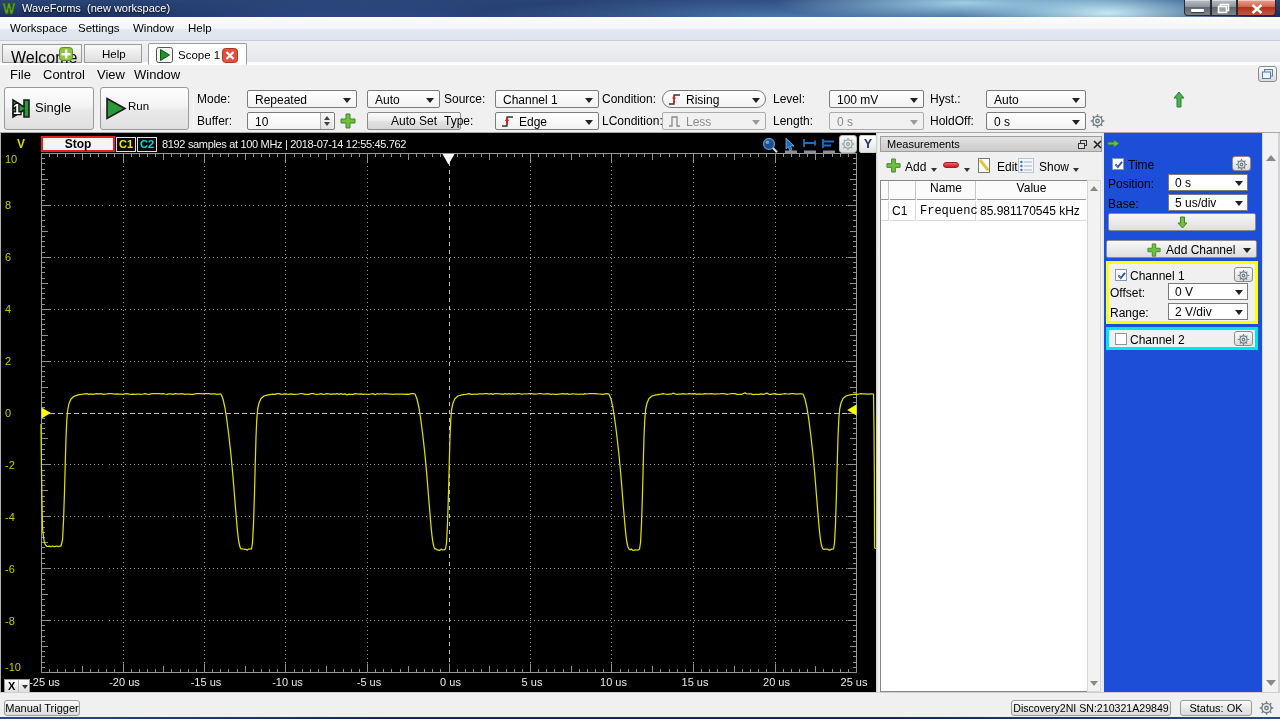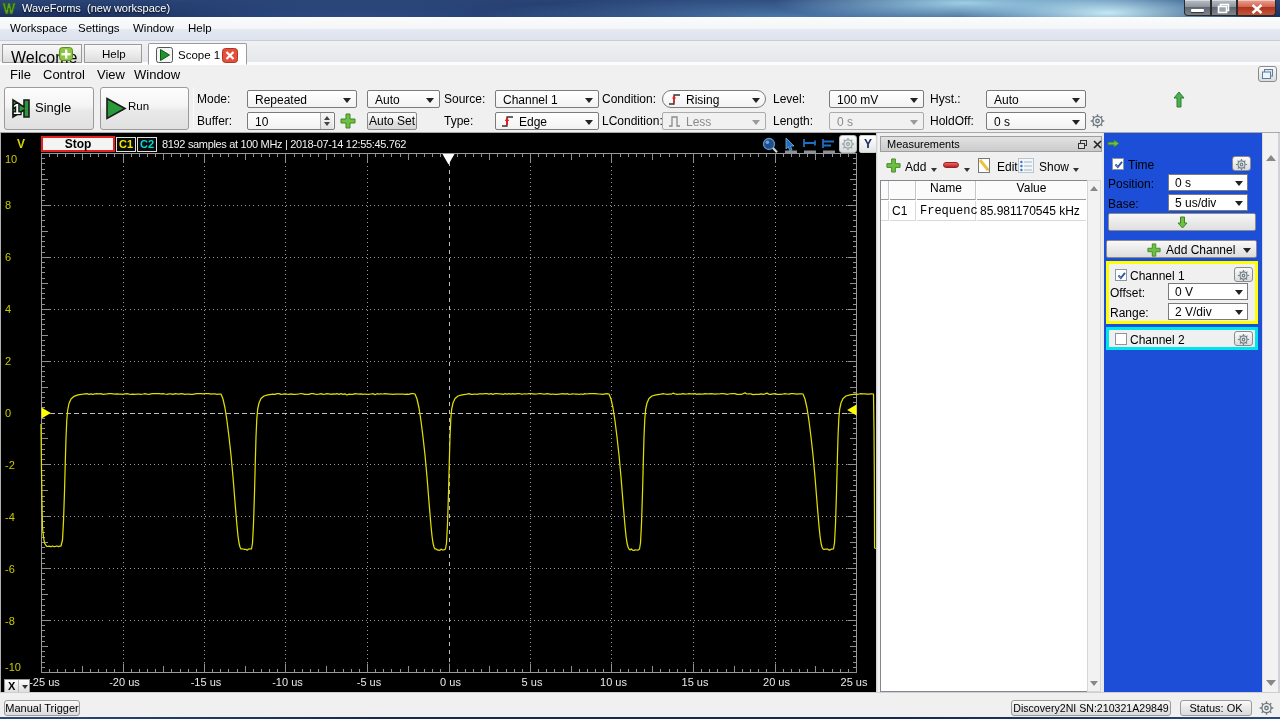--- a/index.html
+++ b/index.html
@@ -166,21 +166,21 @@
     <div class="combo" style="left:247px;top:28px;width:88px;">
         <span class="txt">10</span>
       <div class="abs" style="right:1px;top:0px;width:13px;height:16px;border-left:1px solid #b0b0b0;background:linear-gradient(180deg,#f8f8f8,#e2e2e2)">
         <div class="abs" style="left:3px;top:3px;width:0;height:0;border-left:3px solid transparent;border-right:3px solid transparent;border-bottom:4px solid #444"></div>
         <div class="abs" style="left:3px;top:9px;width:0;height:0;border-left:3px solid transparent;border-right:3px solid transparent;border-top:4px solid #444"></div>
       </div>
     </div>
     <svg class="abs" style="left:340px;top:29px" width="16" height="16" viewBox="0 0 16 16">
         <path d="M6 1 h4 v5 h5 v4 h-5 v5 h-4 v-5 h-5 v-4 h5 Z" fill="#6fbf44" stroke="#3f8722"></path>
       </svg>
-    <div class="pbtn" style="left:367px;top:28px;width:50px;line-height:16px;">Auto Set</div>
+    <div class="pbtn" style="left:367px;top:28px;width:94px;line-height:16px;">Auto Set</div>
     <span class="tlabel" style="left:444px;top:8px">Source:</span>
     <span class="tlabel" style="left:444px;top:30px">Type:</span>
     <div class="combo" style="left:495px;top:6px;width:104px;">
         <span class="txt">Channel 1</span>
         <span class="arr"></span>
       </div>
     <div class="combo" style="left:495px;top:28px;width:104px;">
       <svg class="abs" style="left:5px;top:2px" width="14" height="13" viewBox="0 0 14 13">
           <path d="M1 11 L6 11 L6 2 L12 2" stroke="#333" stroke-width="1.3" fill="none"></path>
           <path d="M6 3 L6 10" stroke="#e02020" stroke-width="2"></path>

